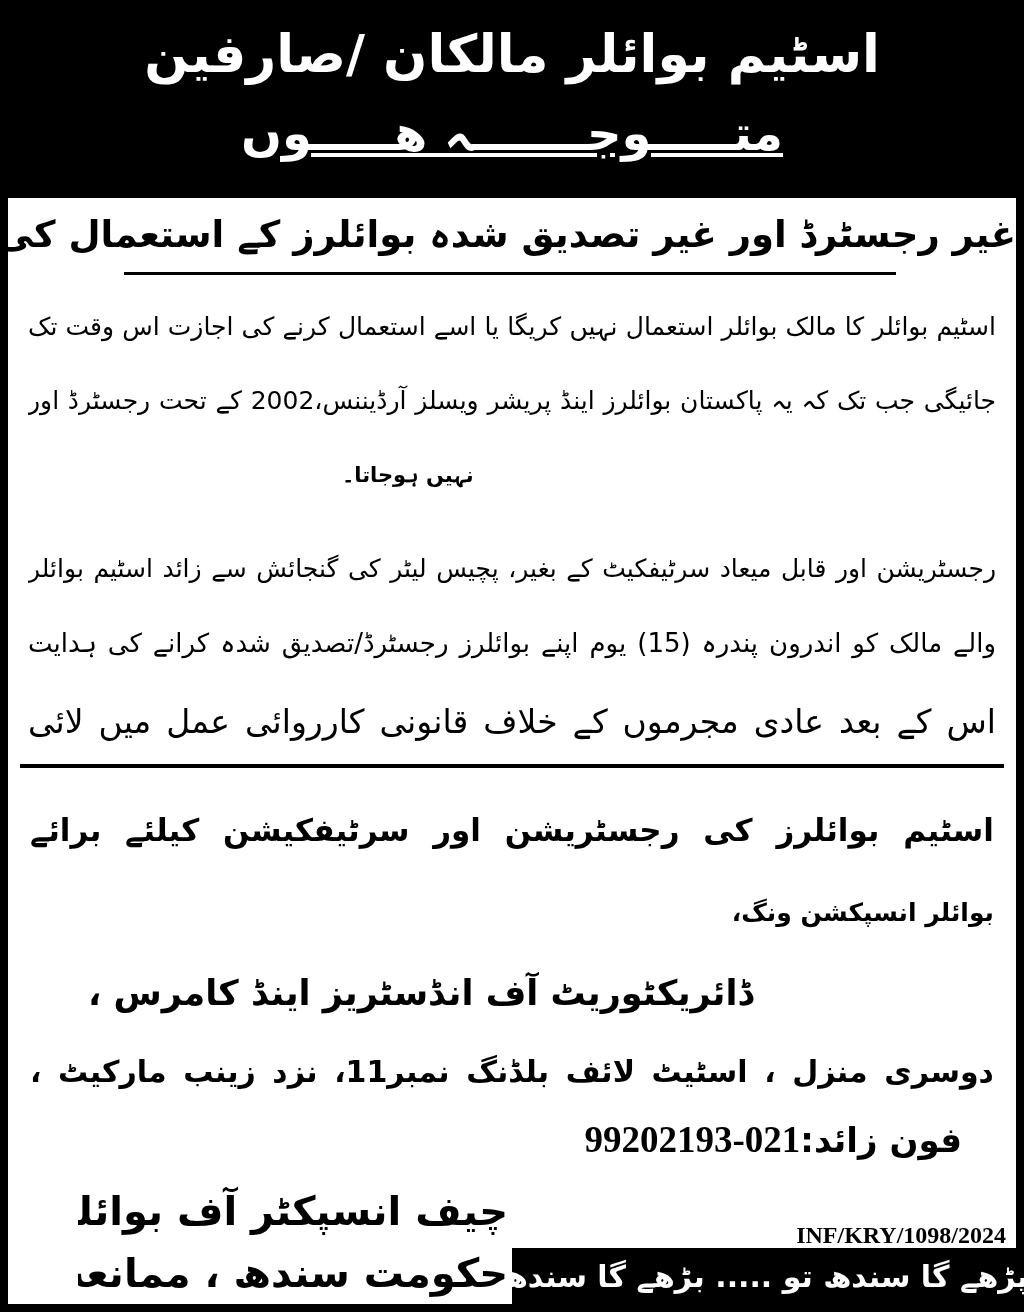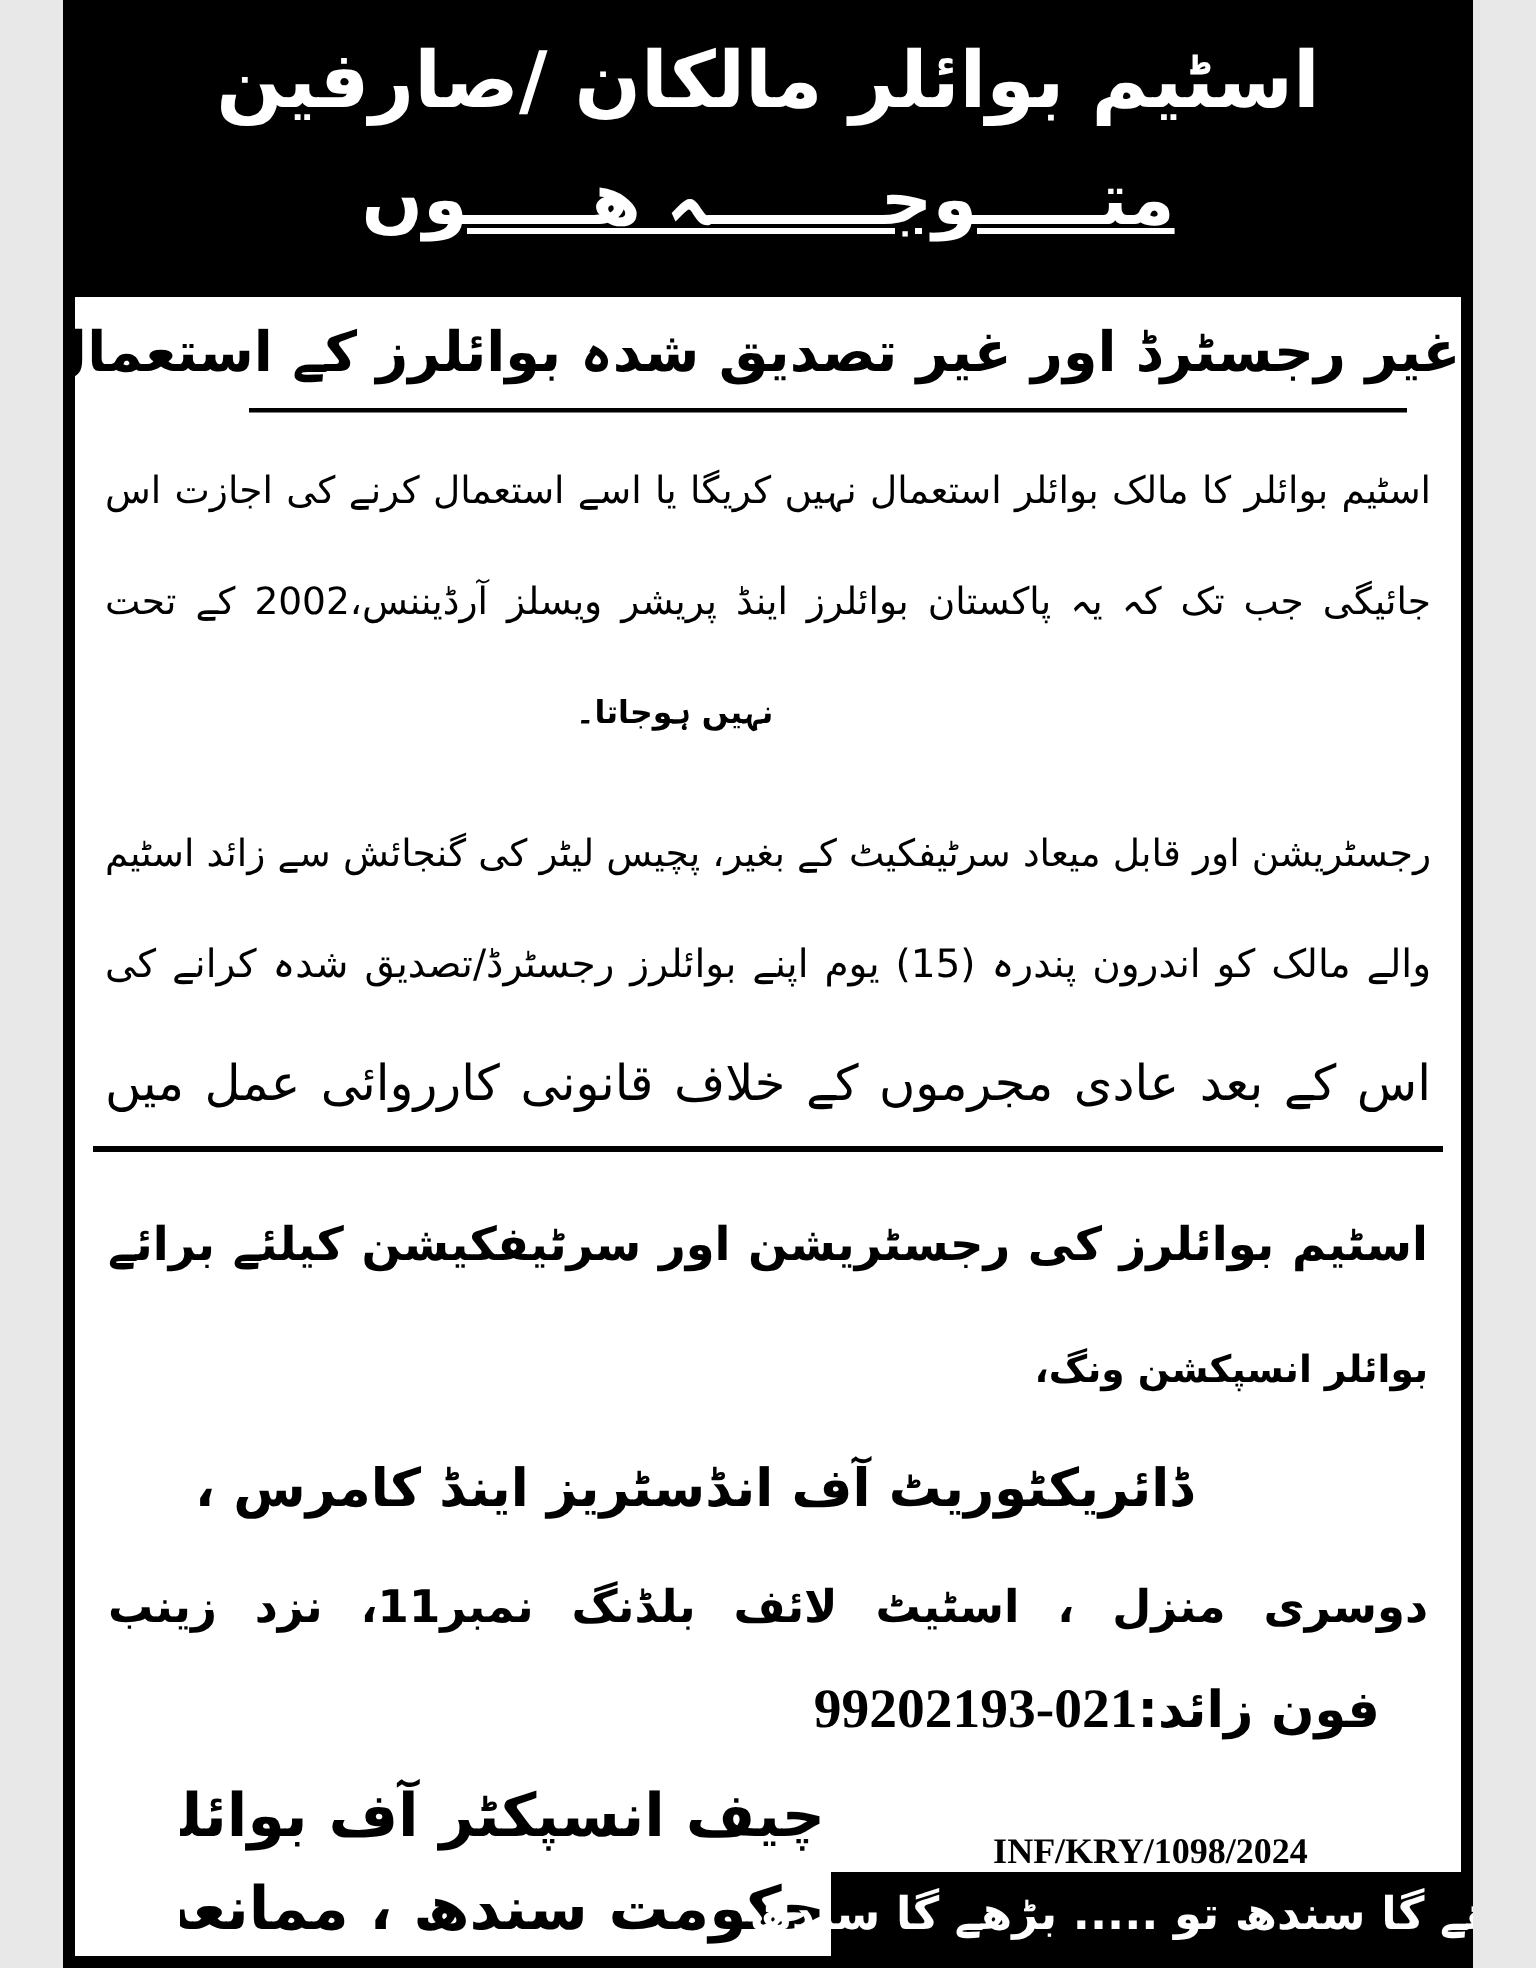--- a/index.html
+++ b/index.html
@@ -1,18 +1,18 @@
 <!DOCTYPE html>
 <html lang="ur" dir="rtl"><head>
 <meta charset="utf-8">
 <style>
   html,body{margin:0;padding:0;background:#e8e8e8;}
   .page{
     position:relative;
-    width:940px;height:1312px;
+    width:1024px;height:1312px;
     margin:0 auto;
     background:#1d4ed8;
     overflow:hidden;
     font-family:"DejaVu Sans",sans-serif;
     color:#000;
   }
   
   .masthead{
     position:absolute;top:0;left:0;right:0;height:190px;
     background:#000;color:#fff;text-align:center;
@@ -68,21 +68,21 @@
     font-family:"Liberation Serif",serif;font-size:37px;
   }
   
   .sig{
     top:982px;left:70px;width:430px;text-align:center;
     font-weight:bold;font-size:40px;line-height:62px;white-space:nowrap;
   }
   
   .inf{
     top:1022px;right:10px;left:520px;height:30px;line-height:30px;
-    direction:ltr;text-align:center;
+    direction:ltr;text-align:right;
     font-family:"Liberation Serif",serif;font-weight:bold;font-size:24px;
   }
   
   .slogan-bar{
     position:absolute;left:504px;right:0;bottom:0;height:56px;
     background:#000;color:#fff;
     display:flex;align-items:center;justify-content:center;
     direction:rtl;font-weight:bold;font-size:30px;white-space:nowrap;margin-top:42px;
   }
 </style>

